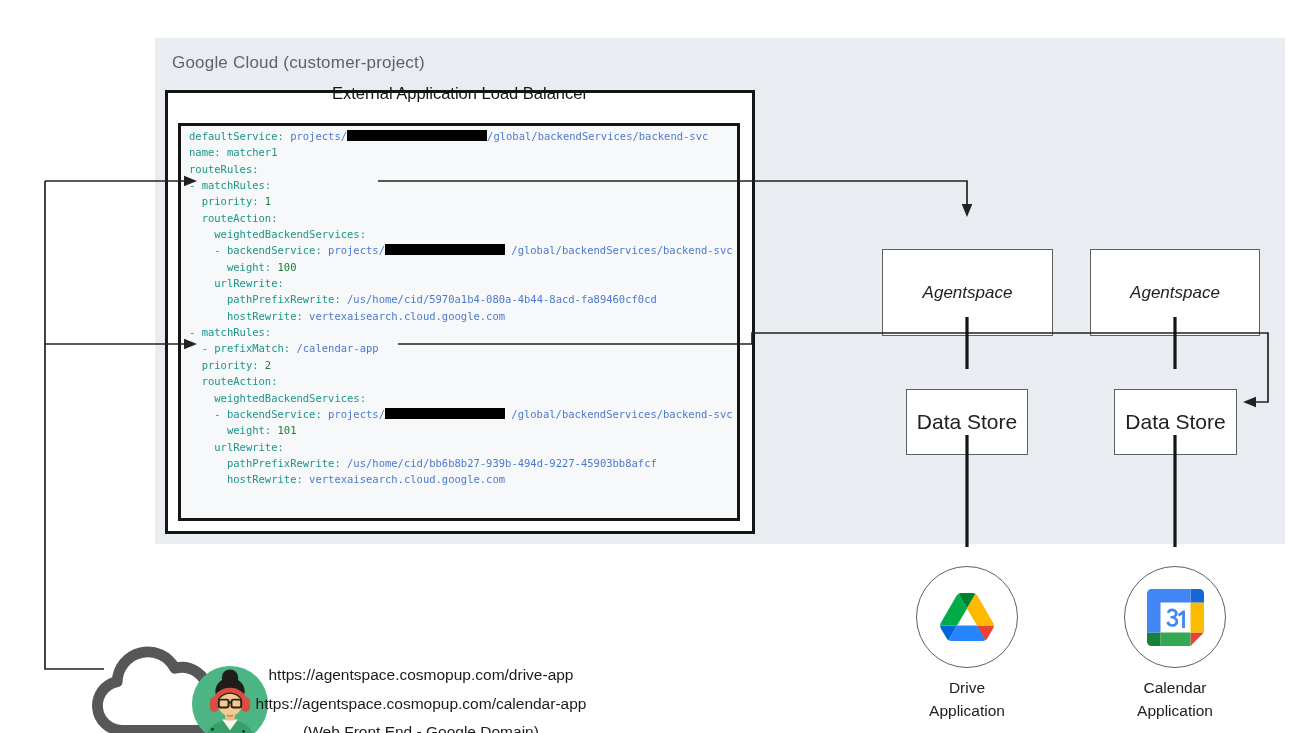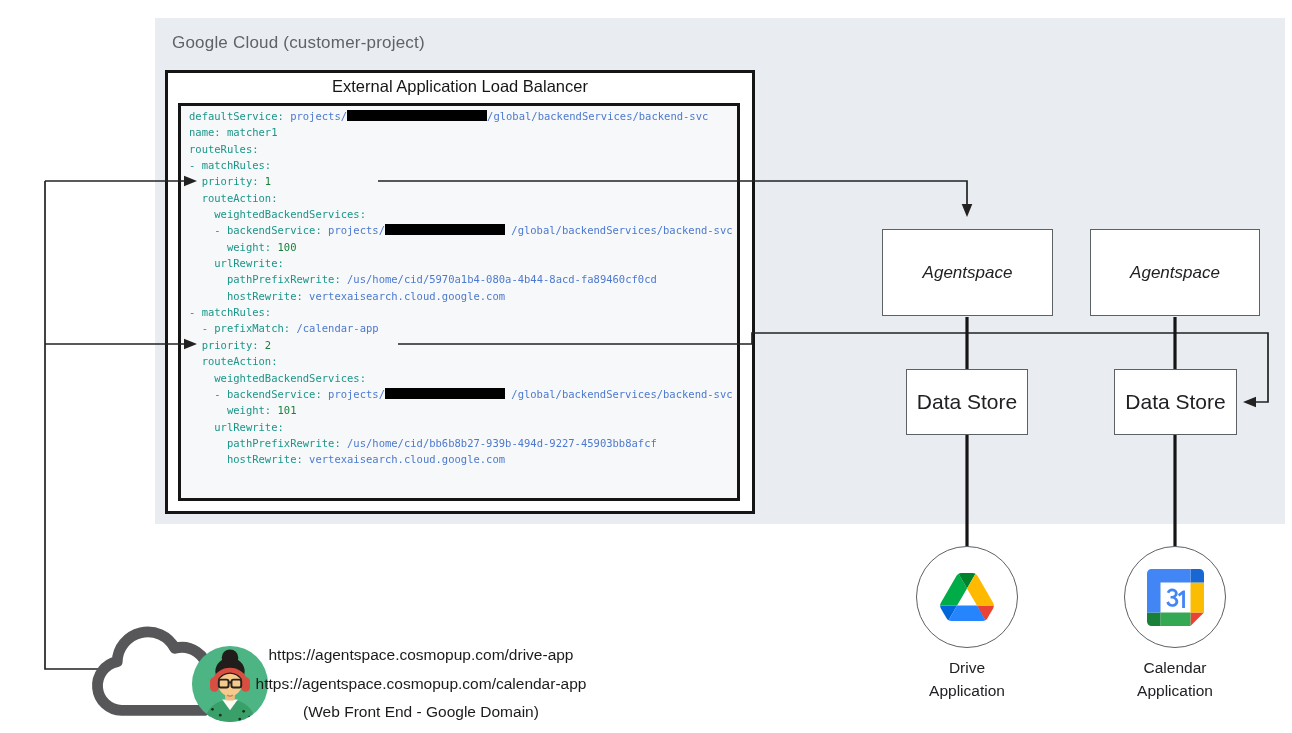--- a/index.html
+++ b/index.html
@@ -1,25 +1,25 @@
 <!DOCTYPE html>
 <html style="--c-key: #1a9688; --c-str: #4d79cf; --c-num: #188038;"><head>
 <meta charset="utf-8">
 <style>
   html,body{margin:0;padding:0;background:#ffffff;}
   #canvas{position:relative;width:1292px;height:733px;background:#fff;overflow:hidden;
           font-family:"Liberation Sans",sans-serif;color:#1f1f1f;}
-  .abs{position:absolute;}
+  .abs{position:absolute;margin-top:20px;}
   
   #gcp-region{left:155px;top:18px;width:1130px;height:506px;background:#e9edf1;}
   #gcp-label{left:172px;top:33px;font-size:17px;color:#5f6368;letter-spacing:.2px;}
   
   #elb-box{left:165px;top:70px;width:590px;height:444px;background:#ffffff;
            border:3px solid #151515;box-sizing:border-box;}
-  #elb-title{left:165px;top:77px;width:590px;text-align:center;font-size:16.5px;color:#161616;}
+  #elb-title{left:165px;top:64px;width:590px;text-align:center;font-size:16.5px;color:#161616;}
   
   #code-box{left:178px;top:103px;width:562px;height:398px;background:#f6f8f9;
             border:3px solid #151515;box-sizing:border-box;padding:2px 16px 0 8px;overflow:hidden;}
   .cl{white-space:pre;font-family:"DejaVu Sans Mono",monospace;font-size:10.5px;line-height:16.35px;}
   .k{color:var(--c-key,#1a9688);}
   .s{color:var(--c-str,#4d79cf);}
   .n{color:var(--c-num,#188038);}
   .bar{display:inline-block;height:11px;background:#000;vertical-align:-1px;}
   
   .node{background:#fff;border:1.5px solid #5c6166;box-sizing:border-box;

